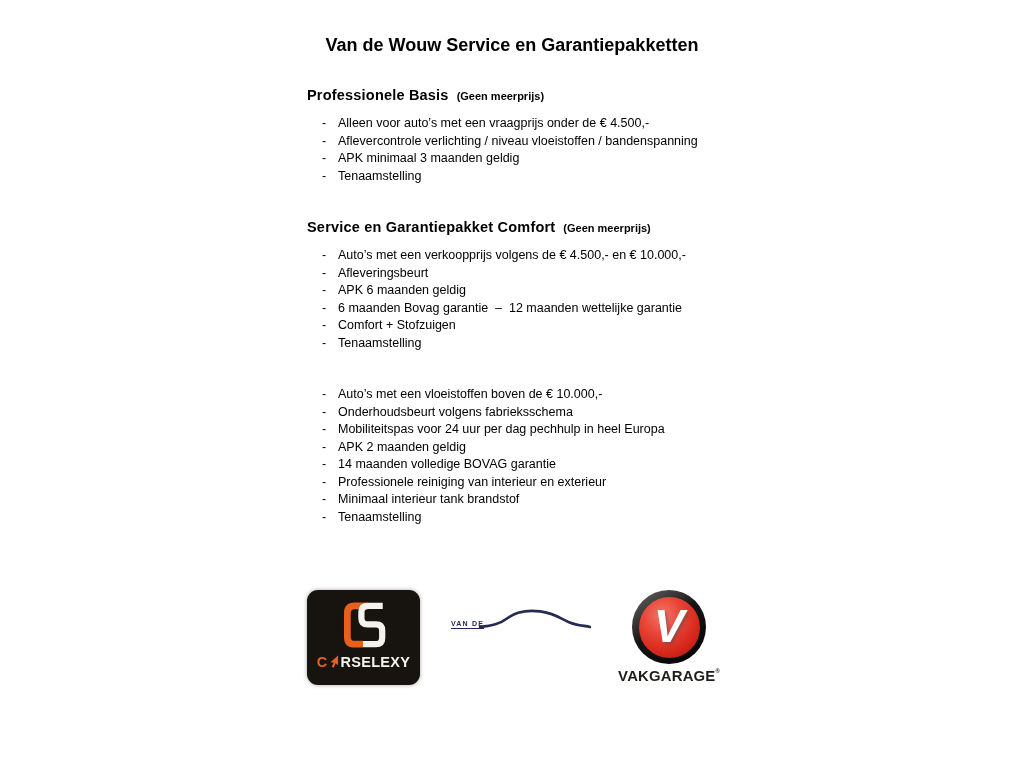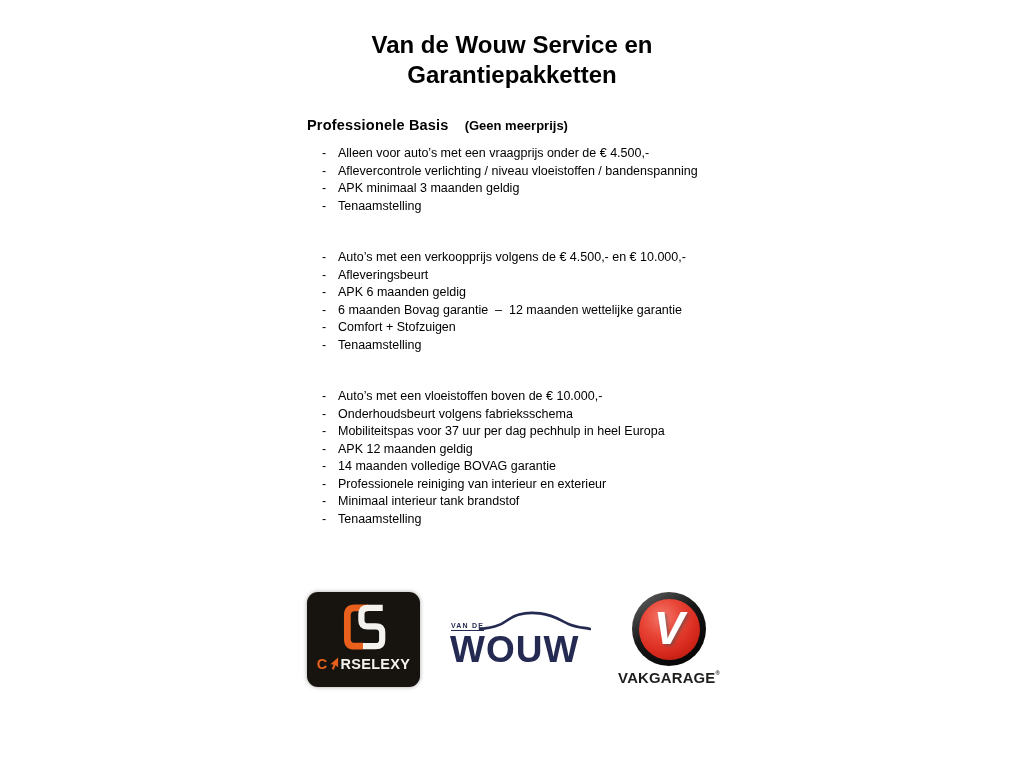--- a/index.html
+++ b/index.html
@@ -6,25 +6,25 @@
     --orange:#e8601c; --navy:#242a52; --red:#e23125; --ink:#000000;
   }
   *{box-sizing:border-box;}
   html,body{margin:0;padding:0;}
   body{
     width:1024px;height:768px;background:#ffffff;overflow:hidden;
     font-family:"Liberation Sans", sans-serif;color:var(--ink,#000);
     -webkit-font-smoothing:antialiased;
   }
   .content{width:410px;margin:0 auto;}
-  .title{margin-top:30px;text-align:center;font-weight:bold;font-size:24px;line-height:30px;}
+  .title{margin-top:30px;text-align:center;font-weight:bold;font-size:18px;line-height:30px;}
   .section{margin-top:34px;}
   .section:first-of-type{margin-top:27px;}
   .section h2{margin:0;font-size:14.5px;font-weight:bold;letter-spacing:.2px;line-height:16px;}
-  .section h2 .note{font-size:13px;margin-left:16px;letter-spacing:0;}
+  .section h2 .note{font-size:11px;margin-left:8px;letter-spacing:0;}
   ul.items{margin:11px 0 0 0;padding:0;list-style:none;}
   ul.items li{display:flex;font-size:12.5px;line-height:17.5px;}
   ul.items .dash{flex:0 0 16px;margin-left:15px;}
   ul.items .txt{flex:1;white-space:pre-wrap;}
   
   .logos{margin-top:64px;display:flex;align-items:center;justify-content:space-between;}
   
   .logo-cs{width:113px;height:95px;background:#17140f;border-radius:11px;
     display:flex;flex-direction:column;align-items:center;box-shadow:0 0 4px rgba(0,0,0,.35);}
   .cs-mono{width:52px;height:52px;margin-top:9px;}
@@ -84,20 +84,23 @@
         </li>
 
         <li>
           <span class="dash">-</span>
           <span class="txt">Tenaamstelling</span>
         </li>
       </ul>
   </section>
 
   <section class="section">
+    <h2>
+      <span>Service en Garantiepakket Comfort</span><span class="note">(Geen meerprijs)</span>
+    </h2>
     <ul class="items">
 
         <li>
           <span class="dash">-</span>
           <span class="txt">Auto’s met een verkoopprijs volgens de € 4.500,- en € 10.000,-</span>
         </li>
 
         <li>
           <span class="dash">-</span>
           <span class="txt">Afleveringsbeurt</span>
@@ -133,26 +136,26 @@
           <span class="txt">Auto’s met een vloeistoffen boven de € 10.000,-</span>
         </li>
 
         <li>
           <span class="dash">-</span>
           <span class="txt">Onderhoudsbeurt volgens fabrieksschema</span>
         </li>
 
         <li>
           <span class="dash">-</span>
-          <span class="txt">Mobiliteitspas voor 37 uur per dag pechhulp in heel Europa</span>
-        </li>
-
-        <li>
-          <span class="dash">-</span>
-          <span class="txt">APK 12 maanden geldig</span>
+          <span class="txt">Mobiliteitspas voor 24 uur per dag pechhulp in heel Europa</span>
+        </li>
+
+        <li>
+          <span class="dash">-</span>
+          <span class="txt">APK 2 maanden geldig</span>
         </li>
 
         <li>
           <span class="dash">-</span>
           <span class="txt">14 maanden volledige BOVAG garantie</span>
         </li>
 
         <li>
           <span class="dash">-</span>
           <span class="txt">Professionele reiniging van interieur en exterieur</span>
@@ -184,21 +187,20 @@
           </svg>
           <span>RSELEXY</span>
       </div>
     </div>
 
     <div class="logo-wouw">
       <svg class="wouw-car" viewBox="0 0 113 20" aria-hidden="true">
         <path d="M2 18 C 14 16.5 22 15 29 9.5 C 37 3.2 49 0.8 62 2.4 C 77 4.2 83 10 91 13.2 C 100 16.8 107 16.6 112 18" fill="none" style="stroke:var(--navy,#242a52)" stroke-width="2.6" stroke-linecap="round"></path>
       </svg>
       <div class="wouw-small">VAN DE</div>
-      <div class="wouw-big">WOUW</div>
     </div>
 
     <div class="logo-vg">
       <div class="vg-badge">
         <div class="vg-red">
           <span class="vg-v">V</span>
         </div>
       </div>
       <div class="vg-word">
         <span>VAKGARAGE</span><sup>®</sup>

